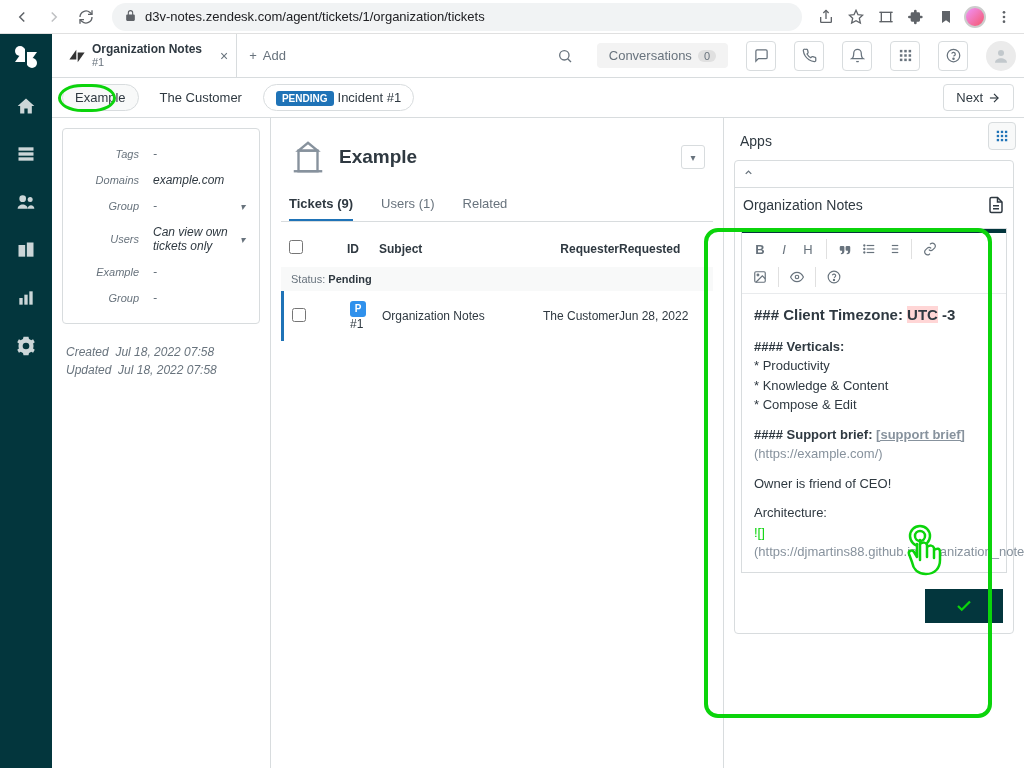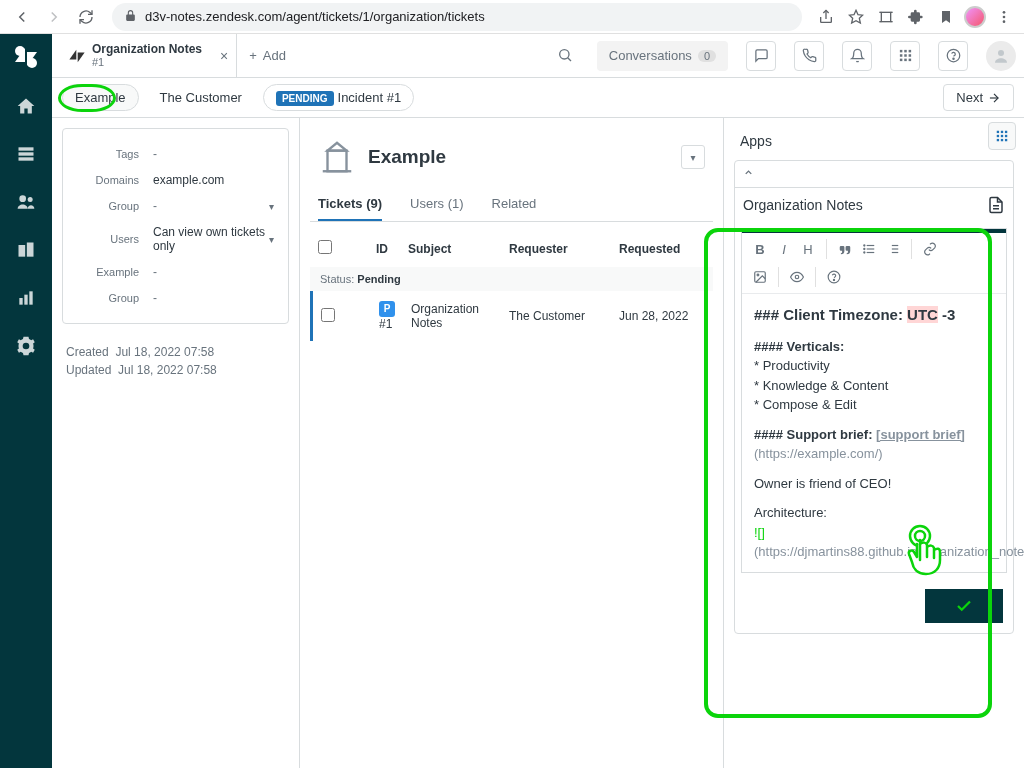--- a/index.html
+++ b/index.html
@@ -19,37 +19,37 @@
 
 .main-area { margin-left: 52px; height: calc(768px - 34px); display: flex; flex-direction: column; }
 
 .topbar { height: 44px; display: flex; align-items: center; border-bottom: 1px solid #d8dcde; padding: 0 8px; }
 .tab-card { display: flex; align-items: center; padding: 4px 8px; gap: 6px; min-width: 150px; position: relative; }
 .tab-card .tab-logo { width: 18px; height: 18px; color: #333; }
 .tab-card .tab-title { font-size: 12px; font-weight: 600; color: #2f3941; line-height: 1.1; }
 .tab-card .tab-sub { font-size: 11px; color: #68737d; }
 .tab-close { margin-left: 12px; color: #68737d; font-size: 14px; }
 .add-tab { display: flex; align-items: center; gap: 6px; padding: 0 12px; font-size: 13px; color: #68737d; border-left: 1px solid #d8dcde; height: 100%; }
-.topbar-right { margin-left: auto; display: flex; gap: 18px; }
+.topbar-right { margin-left: auto; display: flex; align-items: center; gap: 18px; }
 .top-icon-btn { width: 30px; height: 30px; display: flex; align-items: center; justify-content: center; border: 1px solid #d8dcde; border-radius: 4px; color: #68737d; }
 .conv-btn { background: #f3f3f3; border-radius: 4px; padding: 5px 12px; font-size: 13px; color: #68737d; display: flex; align-items: center; gap: 6px; }
 .conv-badge { background: #e0e0e0; border-radius: 8px; padding: 0 6px; font-size: 11px; }
 .avatar-grey { width: 30px; height: 30px; border-radius: 50%; background: #ebebeb; display: flex; align-items: center; justify-content: center; color: #c2c8cc; }
 
 
 .subtabs { height: 40px; display: flex; align-items: center; border-bottom: 1px solid #d8dcde; padding: 0 10px; gap: 8px; }
 .subtab { padding: 5px 12px; font-size: 13px; color: #2f3941; border: 1px solid transparent; border-radius: 14px; }
 .subtab.active { border-color: #d8dcde; background: #f8f9f9; }
 .subtab-badge { background: #1f73b7; color: #fff; font-size: 10px; font-weight: 700; padding: 2px 6px; border-radius: 3px; margin-right: 4px; }
 .next-btn { margin-left: auto; border: 1px solid #d8dcde; border-radius: 4px; padding: 5px 12px; font-size: 13px; color: #2f3941; display: flex; align-items: center; gap: 4px; }
 .circle-highlight { position: absolute; border: 3px solid #0bd40b; border-radius: 50%/60%; width: 58px; height: 28px; left: 58px; top: 84px; pointer-events: none; }
 
 
 .columns { flex: 1; display: flex; overflow: hidden; }
-.col-left { width: 248px; border-right: 1px solid #d8dcde; padding: 10px; }
+.col-left { width: 219px; border-right: 1px solid #d8dcde; padding: 10px; font-style: italic; }
 .col-mid { flex: 1; padding: 14px 10px; border-right: 1px solid #d8dcde; display: flex; flex-direction: column; }
 .col-right { width: 300px; padding: 12px 10px; position: relative; }
 
 
 .meta-card { border: 1px solid #d8dcde; border-radius: 4px; padding: 12px 14px; }
 .meta-row { display: flex; align-items: center; padding: 6px 0; font-size: 12px; }
 .meta-label { width: 62px; text-align: right; color: #68737d; font-size: 11px; }
 .meta-val { margin-left: 14px; color: #2f3941; flex: 1; }
 .meta-dash { color: #68737d; }
 .meta-drop { margin-left: auto; color: #68737d; font-size: 10px; }
@@ -62,21 +62,21 @@
 .org-title { font-size: 19px; font-weight: 600; }
 .org-caret { margin-left: auto; width: 24px; height: 24px; border: 1px solid #d8dcde; border-radius: 3px; display: flex; align-items: center; justify-content: center; font-size: 10px; color: #68737d; }
 .mid-tabs { display: flex; gap: 28px; padding: 0 8px; border-bottom: 1px solid #d8dcde; font-size: 13px; }
 .mid-tab { padding: 8px 0; color: #68737d; border-bottom: 2px solid transparent; }
 .mid-tab.active { color: #2f3941; font-weight: 600; border-bottom-color: #1f73b7; }
 .tickets-table { margin-top: 8px; }
 .tbl-head { display: flex; align-items: center; padding: 10px 8px; font-size: 12px; font-weight: 600; color: #2f3941; }
 .tbl-head .cbx, .tbl-row .cbx { width: 34px; }
 .col-id { width: 56px; padding-left: 24px; }
 .col-subj { flex: 1; }
-.col-req { width: 110px; }
+.col-req { width: 110px; text-align: right; }
 .col-reqd { width: 86px; }
 .status-row { background: #f8f9f9; padding: 6px 10px; font-size: 11px; color: #68737d; }
 .status-row b { font-weight: 600; color: #2f3941; }
 .tbl-row { display: flex; align-items: center; padding: 10px 8px; font-size: 12px; border-left: 3px solid #1f73b7; }
 .p-badge { display: inline-block; width: 16px; height: 16px; border-radius: 3px; background: #3091ec; color: #fff; font-size: 10px; font-weight: 700; text-align: center; line-height: 16px; margin-right: 6px; }
 input[type=checkbox]{ width: 14px; height: 14px; }
 
 
 .apps-head { display: flex; align-items: center; padding: 2px 6px 10px; justify-content: center; }
 .apps-title { font-size: 14px; color: #2f3941; }

